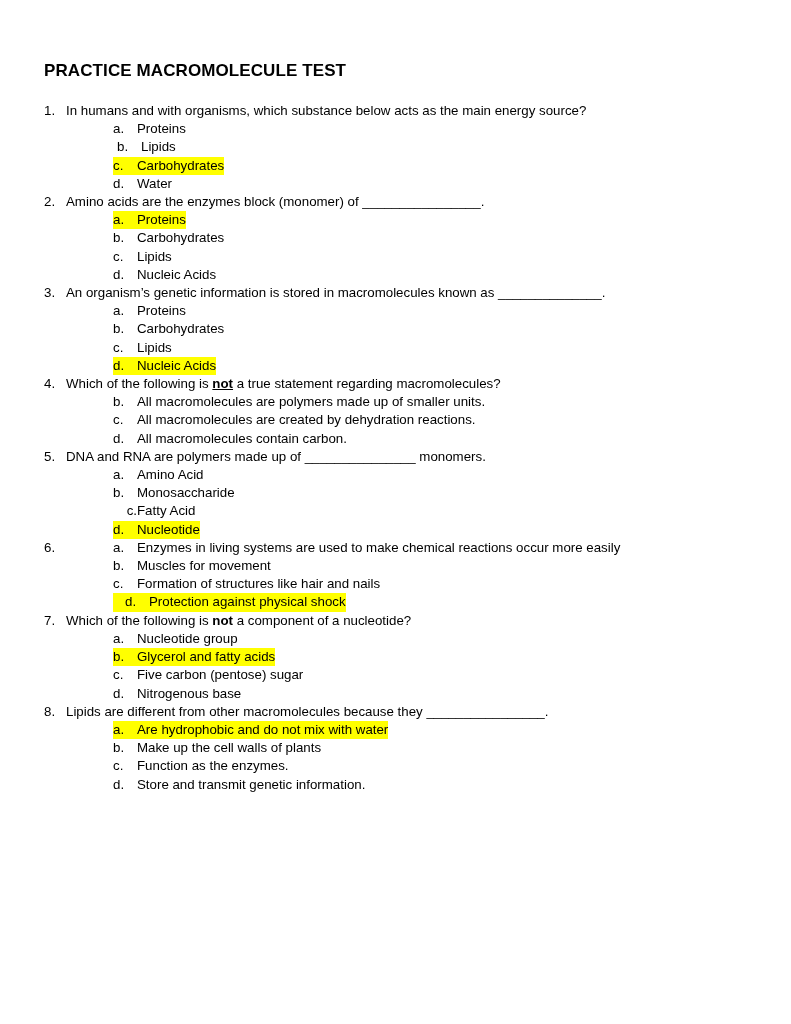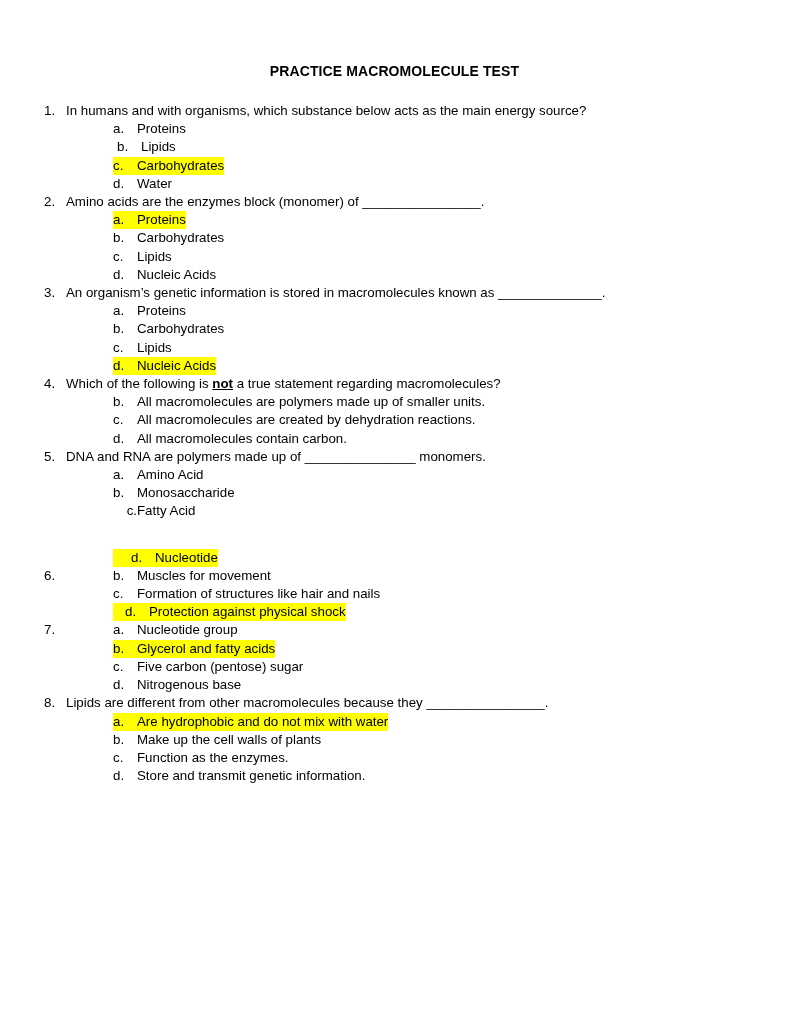--- a/index.html
+++ b/index.html
@@ -16,22 +16,22 @@
   }
   .page {
     position: relative;
     width: 791px;
     height: 1024px;
     background: #ffffff;
     box-sizing: border-box;
     padding: 62px 46px 0 44px;
   }
   .doc-title {
-    text-align: center;
-    font-size: 14px;
+    text-align: left;
+    font-size: 17px;
     line-height: 18px;
     margin: 0 0 22px 0;
     letter-spacing: 0.1px;
   }
   ol.questions {
     list-style: none;
     margin: 0;
     padding: 0;
   }
   li.question {
@@ -128,33 +128,35 @@
           <li class="choice" style="padding-left: 0px;"><span style="position: relative; display: inline-block; padding-left: 0px;"><span style="display: inline-block; width: 24px;">d.</span><span class="c-text">All macromolecules contain carbon.</span></span></li>
         </ol>
       </li>
       <li class="question">
         <span class="q-num">5.</span>
         <span class="q-text"><span>DNA and RNA are polymers made up of _______________ monomers.</span></span>
         <ol class="choices">
           <li class="choice" style="padding-left: 0px;"><span style="position: relative; display: inline-block; padding-left: 0px;"><span style="display: inline-block; width: 24px;">a.</span><span class="c-text">Amino Acid</span></span></li>
           <li class="choice" style="padding-left: 0px;"><span style="position: relative; display: inline-block; padding-left: 0px;"><span style="display: inline-block; width: 24px;">b.</span><span class="c-text">Monosaccharide</span></span></li>
           <li class="choice" style="padding-left: 0px;"><span style="position: relative; display: inline-block; padding-left: 0px; text-align: right;"><span style="display: inline-block; width: 24px;">c.</span><span class="c-text">Fatty Acid</span></span></li>
-          <li class="choice highlight" style="padding-left: 0px;"><span class="hl-row" style="position: relative; display: inline-block; padding-left: 18px; margin-top: 28px;"><span style="display: inline-block; width: 24px;">d.</span><span class="c-text">Nucleotide</span></span></li>
+          <li class="choice highlight" style="padding-left: 0px;"><span class="hl-row" style="position: relative; display: inline-block; padding-left: 0px;"><span style="display: inline-block; width: 24px;">d.</span><span class="c-text">Nucleotide</span></span></li>
         </ol>
       </li>
       <li class="question">
         <span class="q-num">6.</span>
         <ol class="choices">
+          <li class="choice" style="padding-left: 0px;"><span style="position: relative; display: inline-block; padding-left: 0px;"><span style="display: inline-block; width: 24px;">a.</span><span class="c-text">Enzymes in living systems are used to make chemical reactions occur more easily</span></span></li>
           <li class="choice" style="padding-left: 0px;"><span style="position: relative; display: inline-block; padding-left: 0px;"><span style="display: inline-block; width: 24px;">b.</span><span class="c-text">Muscles for movement</span></span></li>
           <li class="choice" style="padding-left: 0px;"><span style="position: relative; display: inline-block; padding-left: 0px;"><span style="display: inline-block; width: 24px;">c.</span><span class="c-text">Formation of structures like hair and nails</span></span></li>
           <li class="choice highlight" style="padding-left: 0px;"><span class="hl-row" style="position: relative; display: inline-block; padding-left: 12px;"><span style="display: inline-block; width: 24px;">d.</span><span class="c-text">Protection against physical shock</span></span></li>
         </ol>
       </li>
       <li class="question">
         <span class="q-num">7.</span>
+        <span class="q-text"><span>Which of the following is </span><b class="notword">not</b><span> a component of a nucleotide?</span></span>
         <ol class="choices">
           <li class="choice" style="padding-left: 0px;"><span style="position: relative; display: inline-block; padding-left: 0px;"><span style="display: inline-block; width: 24px;">a.</span><span class="c-text">Nucleotide group</span></span></li>
           <li class="choice highlight" style="padding-left: 0px;"><span class="hl-row" style="position: relative; display: inline-block; padding-left: 0px;"><span style="display: inline-block; width: 24px;">b.</span><span class="c-text">Glycerol and fatty acids</span></span></li>
           <li class="choice" style="padding-left: 0px;"><span style="position: relative; display: inline-block; padding-left: 0px;"><span style="display: inline-block; width: 24px;">c.</span><span class="c-text">Five carbon (pentose) sugar</span></span></li>
           <li class="choice" style="padding-left: 0px;"><span style="position: relative; display: inline-block; padding-left: 0px;"><span style="display: inline-block; width: 24px;">d.</span><span class="c-text">Nitrogenous base</span></span></li>
         </ol>
       </li>
       <li class="question">
         <span class="q-num">8.</span>
         <span class="q-text"><span>Lipids are different from other macromolecules because they ________________.</span></span>

